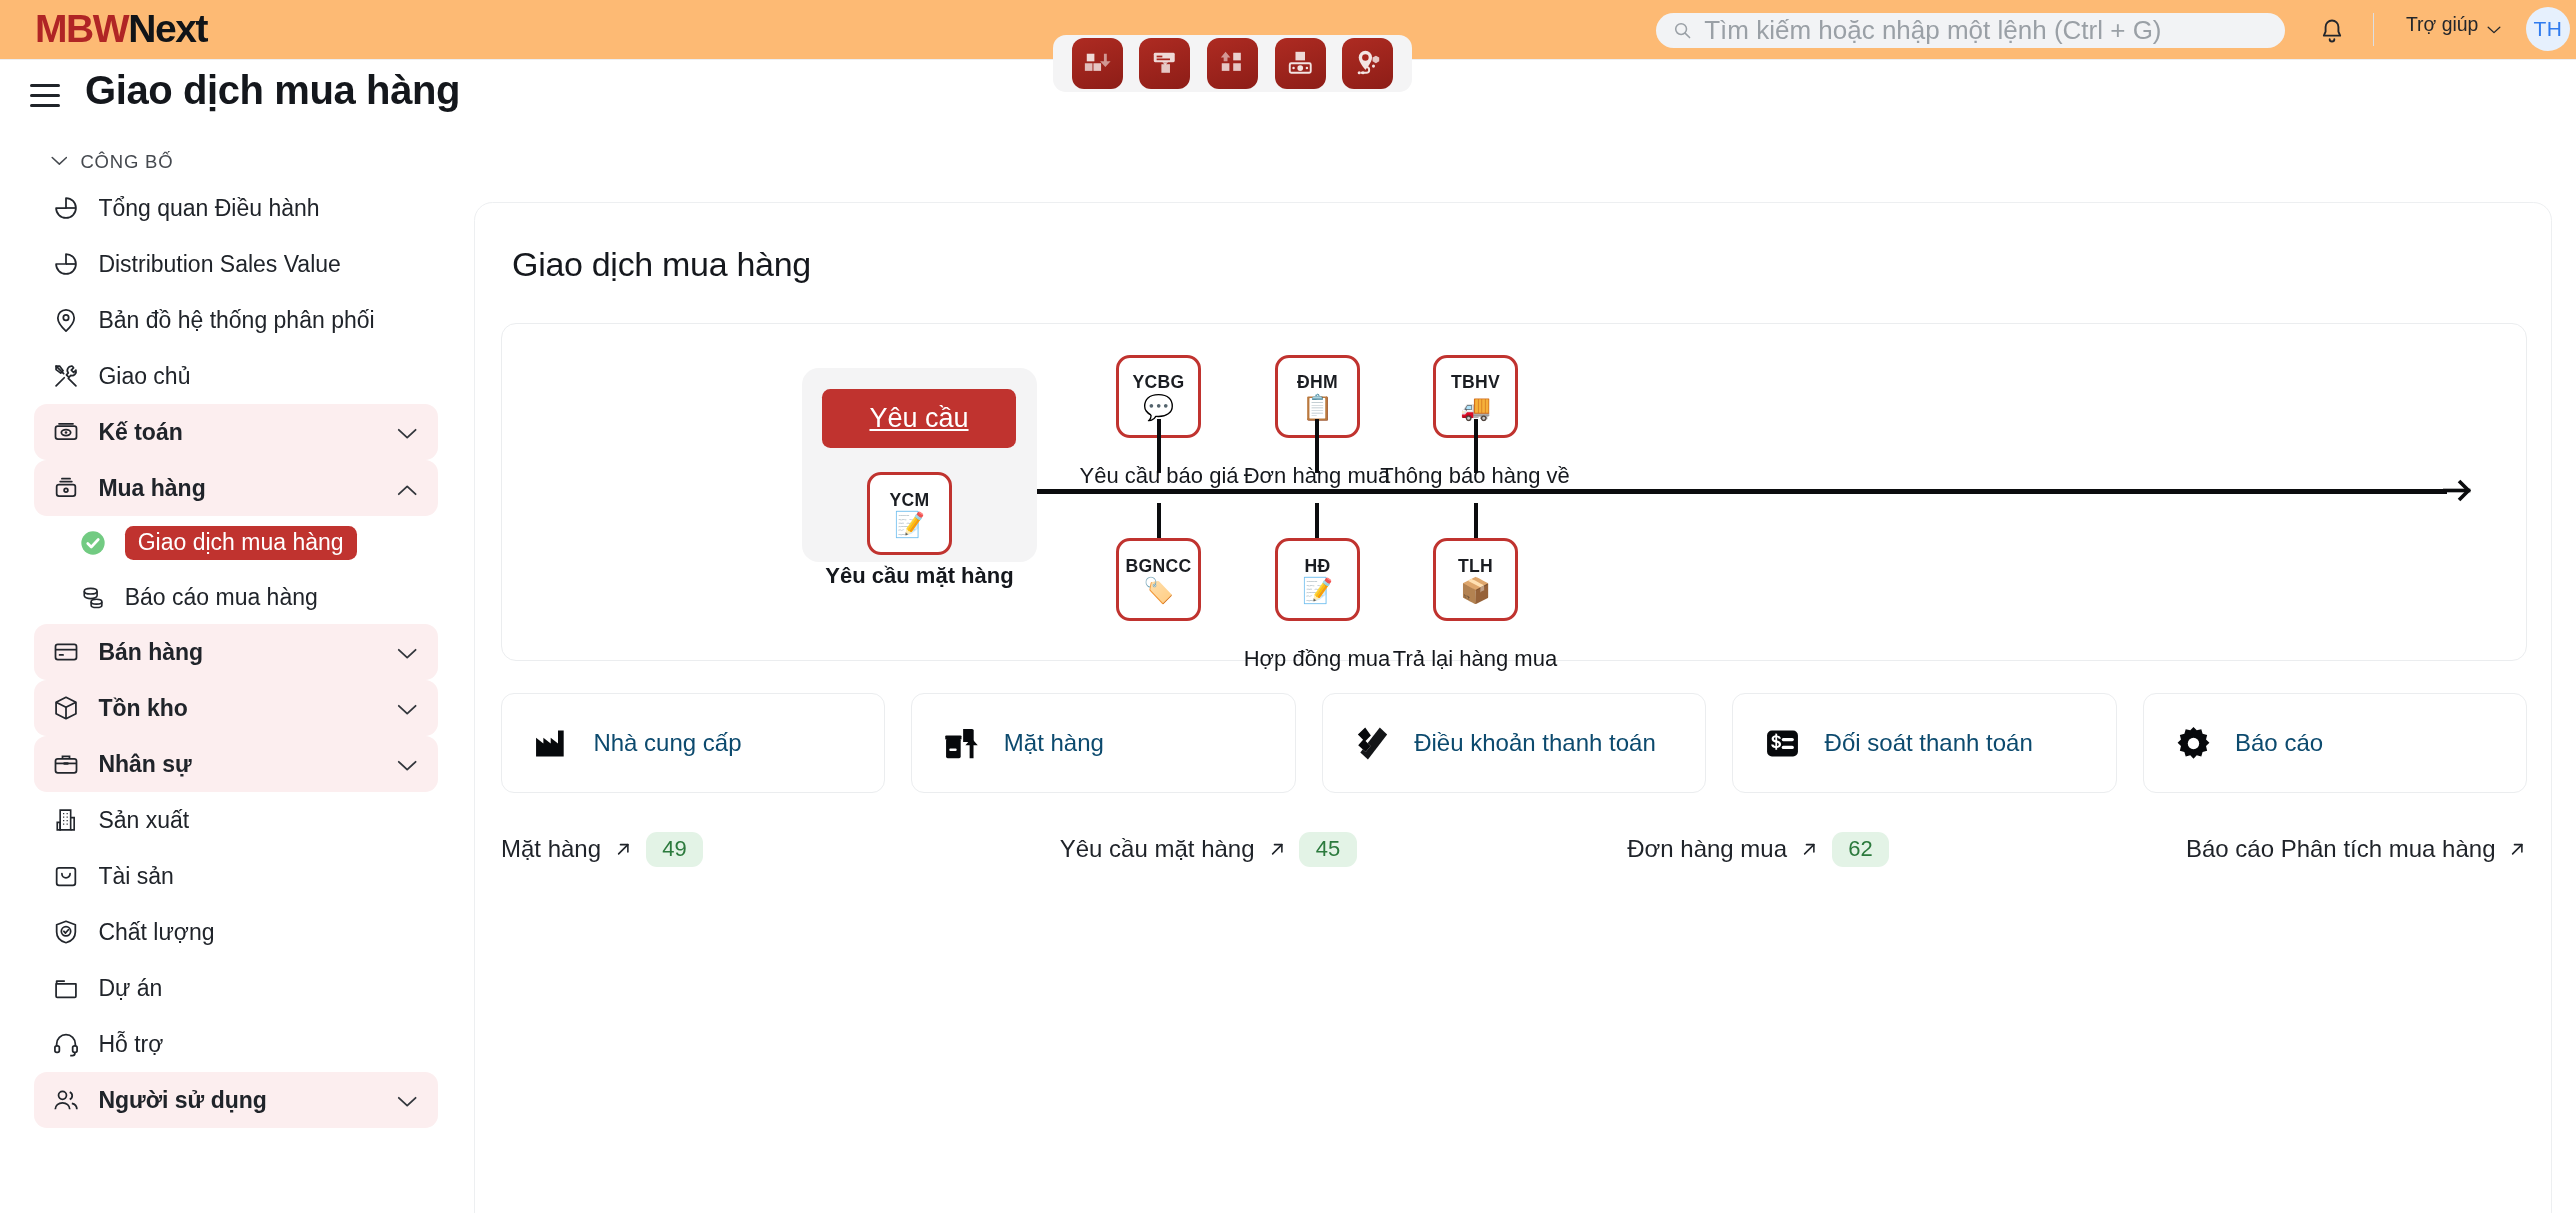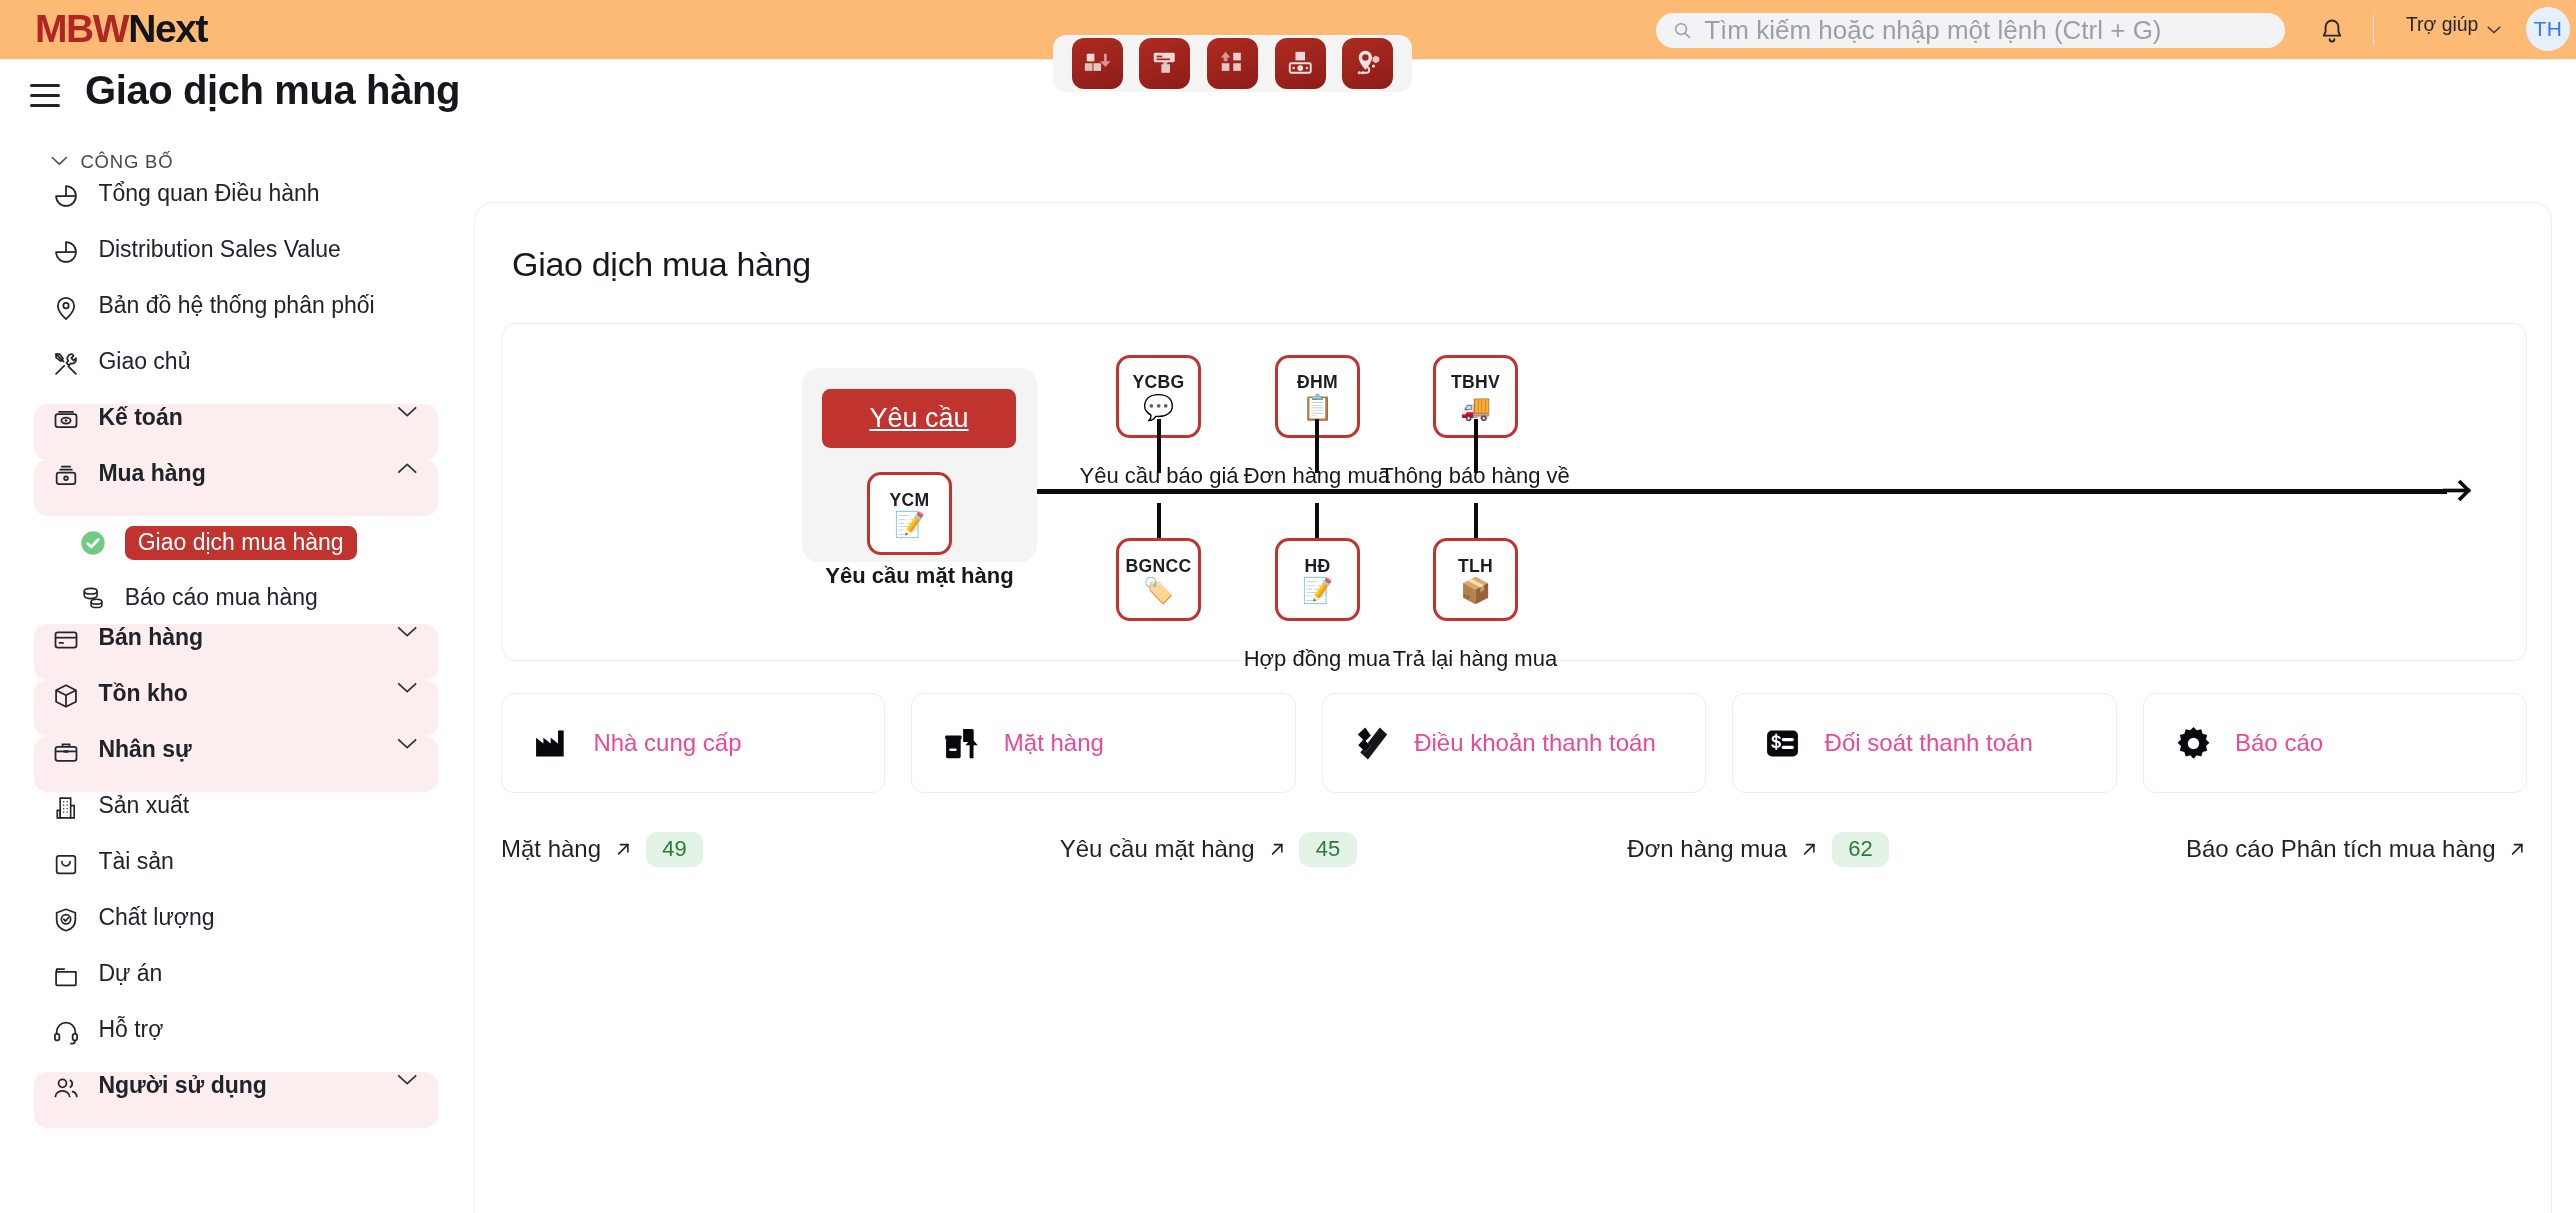--- a/index.html
+++ b/index.html
@@ -62,21 +62,21 @@
   
   .sidebar {
     position: absolute; left: 0; top: 143px; width: 472px; height: 1071px;
     background: #ffffff; padding: 0 34px; overflow: hidden;
   }
   .sb-group {
     display: flex; align-items: center; gap: 13px; height: 37px; padding-left: 16.7px;
     font-size: 18.5px; color: #45494f; letter-spacing: 0.8px;
   }
   .sb-item {
-    display: flex; height: 56px; border-radius: 13px;
+    display: flex; align-items: center; height: 56px; border-radius: 13px;
     padding: 0 20.4px 0 16.7px; gap: 16.7px; cursor: pointer; position: relative;
   }
   .sb-item.tinted { background: #fceeef; }
   .sb-ico { width: 31px; height: 31px; flex: 0 0 31px; display: flex; align-items: center; justify-content: center; }
   .sb-label { font-size: 23px; color: #20242a; white-space: nowrap; }
   .sb-item.tinted .sb-label { font-weight: 700; }
   .sb-chev { position: absolute; right: 20.4px; width: 20.4px; height: 12px; }
 
   .sb-sub { display: flex; align-items: center; height: 54px; padding-left: 44px; gap: 16.7px; cursor: pointer; }
   .sb-sub-ico { width: 30px; height: 30px; flex: 0 0 30px; display: flex; align-items: center; justify-content: center; }
@@ -123,21 +123,21 @@
   .tl-v { position: absolute; width: 3.7px; background: #0b0c0e; }
   .tl-arrow { position: absolute; width: 31px; height: 31px; }
 
   
   .cards { position: absolute; left: 26px; top: 490px; width: 2026px; height: 100px; display: flex; gap: 26px; }
   .cat {
     flex: 1; border: 0.9px solid #ebedef; border-radius: 13px; background: #fff;
     display: flex; align-items: center; gap: 20.4px; padding: 0 28px; cursor: pointer;
   }
   .cat-ico { width: 43px; height: 43px; flex: 0 0 43px; display: flex; align-items: center; justify-content: center; }
-  .cat-label { font-size: 24px; color: #ec4899; line-height: 1.35; }
+  .cat-label { font-size: 24px; color: #0c4a6e; line-height: 1.35; }
 
   
   .stats { position: absolute; left: 26px; top: 629px; width: 2026px; display: flex; }
   .stat { display: flex; align-items: center; gap: 13px; cursor: pointer; }
   .stat-label { font-size: 24px; color: #1f2329; white-space: nowrap; }
   .stat-arrow { width: 18.5px; height: 18.5px; }
   .stat-badge {
     background: #e3f3e6; color: #2c7a3d; font-size: 22px; border-radius: 11px;
     padding: 5.6px 16.7px 7.4px; line-height: 1;
   }

